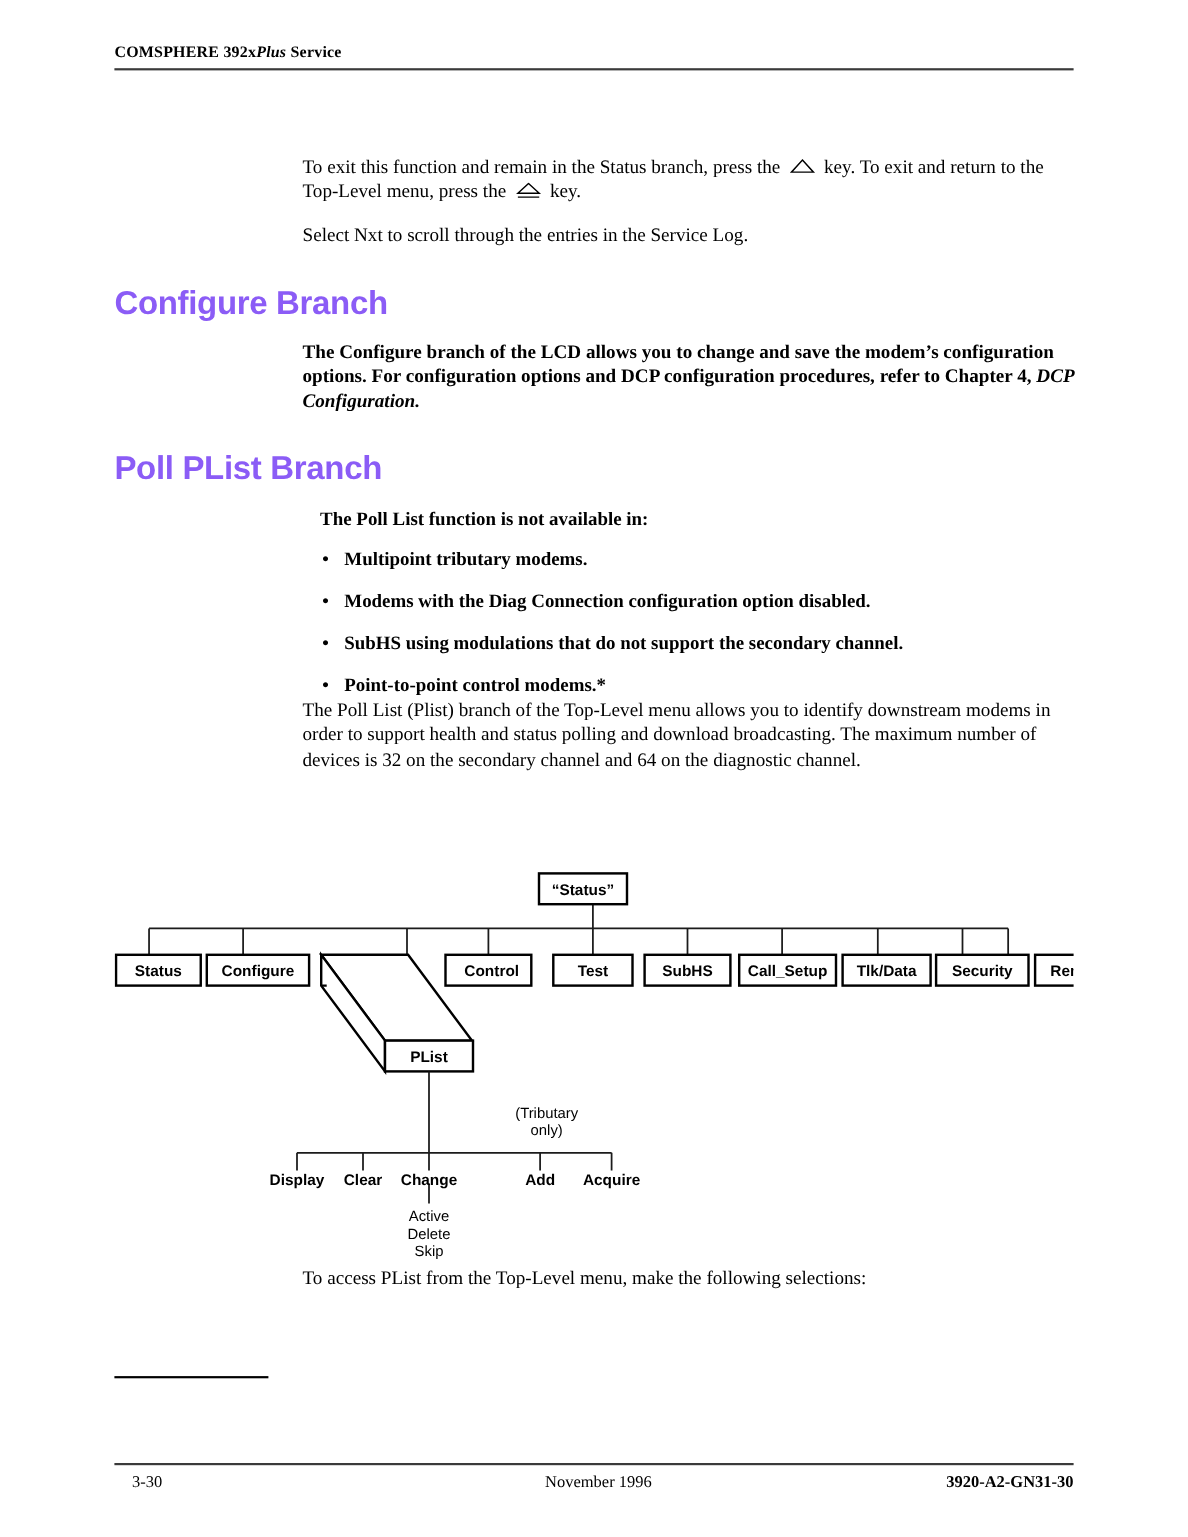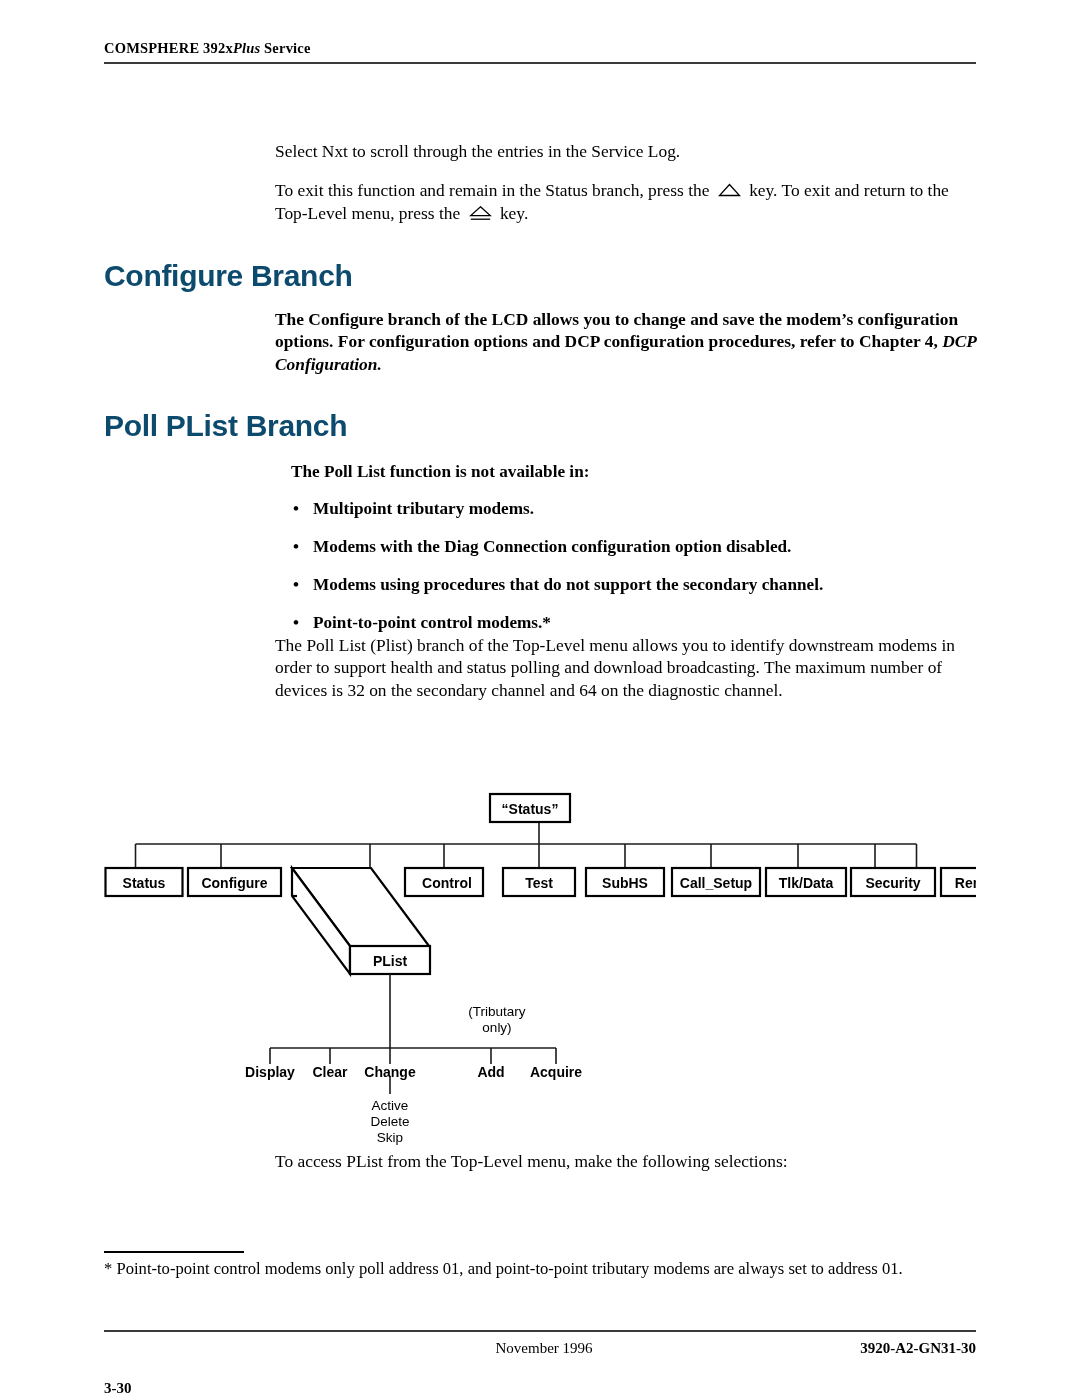--- a/index.html
+++ b/index.html
@@ -39,21 +39,21 @@
     display:inline-block; position:relative;
     width:23px; height:14px; vertical-align:-1px; margin:0 4px;
   }
   .keyglyph svg { display:block; }
 
   
   h1.sec {
     position:absolute; left:104px; margin:0;
     font-family:"Liberation Sans", sans-serif;
     font-weight:bold; font-size:30px; letter-spacing:-.3px;
-    color:#0c4a6e;
+    color:#8b5cf6;
   }
 
   
   .note {
     position:absolute; left:275px; width:720px;
     font-family:"Liberation Serif", serif;
     font-weight:bold; font-size:17.2px; line-height:22px;
   }
   .note .lead { margin:0 0 15px 16px; }
   .note ul { list-style:none; margin:0; padding:0; }
@@ -79,68 +79,68 @@
     font-size:16.6px; line-height:21px;
   }
 
   
   .footer-rule {
     position:absolute; left:104px; top:1330px; width:872px; height:2px;
     background:#3a3a3a;
   }
   .footer { position:absolute; left:104px; top:1340px; width:872px; height:22px;
             font-family:"Liberation Serif", serif; font-size:15px; }
-  .footer .pg  { position:absolute; left:0;   top:0; font-weight:bold;margin-top:40px; }
+  .footer .pg  { position:absolute; left:16px;   top:0; font-weight:normal; }
   .footer .dt  { position:absolute; left:4px; top:0; width:872px; text-align:center; }
   .footer .doc { position:absolute; right:0; top:0;font-weight:bold; }
 </style>
 </head>
 <body>
 
 <div class="page">
 
   <div class="runhead">
     <span>COMSPHERE 392x</span><span class="it">Plus</span><span> Service</span>
   </div>
   <div class="runhead-rule"></div>
 
   <div class="body-col" style="top:140px;">
-    <p class="bt">Select Nxt to scroll through the entries in the Service Log.</p>
     <p class="bt">
       <span>To exit this function and remain in the Status branch, press the</span>
       <span class="keyglyph">
         <svg width="23" height="14" viewBox="0 0 23 14">
             <polygon points="11.5,1.5 21.5,12.5 1.5,12.5" fill="none" stroke="#000" stroke-width="1.3"></polygon>
           </svg>
       </span>
       <span>key. To exit and return to the</span>
       <span>Top-Level menu, press the</span>
       <span class="keyglyph">
         <svg width="23" height="16" viewBox="0 0 23 16">
             <polygon points="11.5,0.8 21.2,9.6 1.8,9.6" fill="none" stroke="#000" stroke-width="1.3"></polygon>
             <line x1="1.8" y1="13.2" x2="21.2" y2="13.2" stroke="#000" stroke-width="1.3"></line>
           </svg>
       </span>
       <span>key.</span>
     </p>
+    <p class="bt">Select Nxt to scroll through the entries in the Service Log.</p>
   </div>
 
   <h1 class="sec" style="top:259px;">Configure Branch</h1>
   <div class="body-col" style="top:308px;font-weight:bold;">
     <p class="bt"><span>The Configure branch of the LCD allows you to change and save the modem’s configuration options. For configuration options and DCP configuration procedures, refer to Chapter 4,</span> <span class="it">DCP Configuration.</span></p>
   </div>
 
   <h1 class="sec" style="top:409px;">Poll PList Branch</h1>
 
   <div class="note" style="top:461px;">
     <div class="lead">The Poll List function is not available in:</div>
     <ul>
       <li><span class="dot">•</span><span>Multipoint tributary modems.</span></li>
       <li><span class="dot">•</span><span>Modems with the Diag Connection configuration option disabled.</span></li>
-      <li><span class="dot">•</span><span>Modems using procedures that do not support the secondary channel.</span></li>
+      <li><span class="dot">•</span><span>SubHS using modulations that do not support the secondary channel.</span></li>
       <li><span class="dot">•</span><span>Point-to-point control modems.*</span></li>
     </ul>
   </div>
 
   <div class="body-col" style="top:634px;">
     <p class="bt">The Poll List (Plist) branch of the Top-Level menu allows you to identify downstream modems in order to support health and status polling and download broadcasting. The maximum number of devices is 32 on the secondary channel and 64 on the diagnostic channel.</p>
   </div>
 
   <div class="diagram">
     <svg width="872" height="380" viewBox="0 0 872 380">
@@ -249,21 +249,20 @@
         <text x="286" y="366" text-anchor="middle" font-family="Liberation Sans, sans-serif" font-size="13.5" fill="#000">Skip</text>
       </g>
     </svg>
   </div>
 
   <div class="body-col" style="top:1150px;">
     <p class="bt">To access PList from the Top-Level menu, make the following selections:</p>
   </div>
 
   <div class="footnote-rule"></div>
-  <div class="footnote">* Point-to-point control modems only poll address 01, and point-to-point tributary modems are always set to address 01.</div>
 
   <div class="footer-rule"></div>
   <div class="footer">
     <span class="pg">3-30</span>
     <span class="dt">November 1996</span>
     <span class="doc">3920-A2-GN31-30</span>
   </div>
 
 </div>
 

